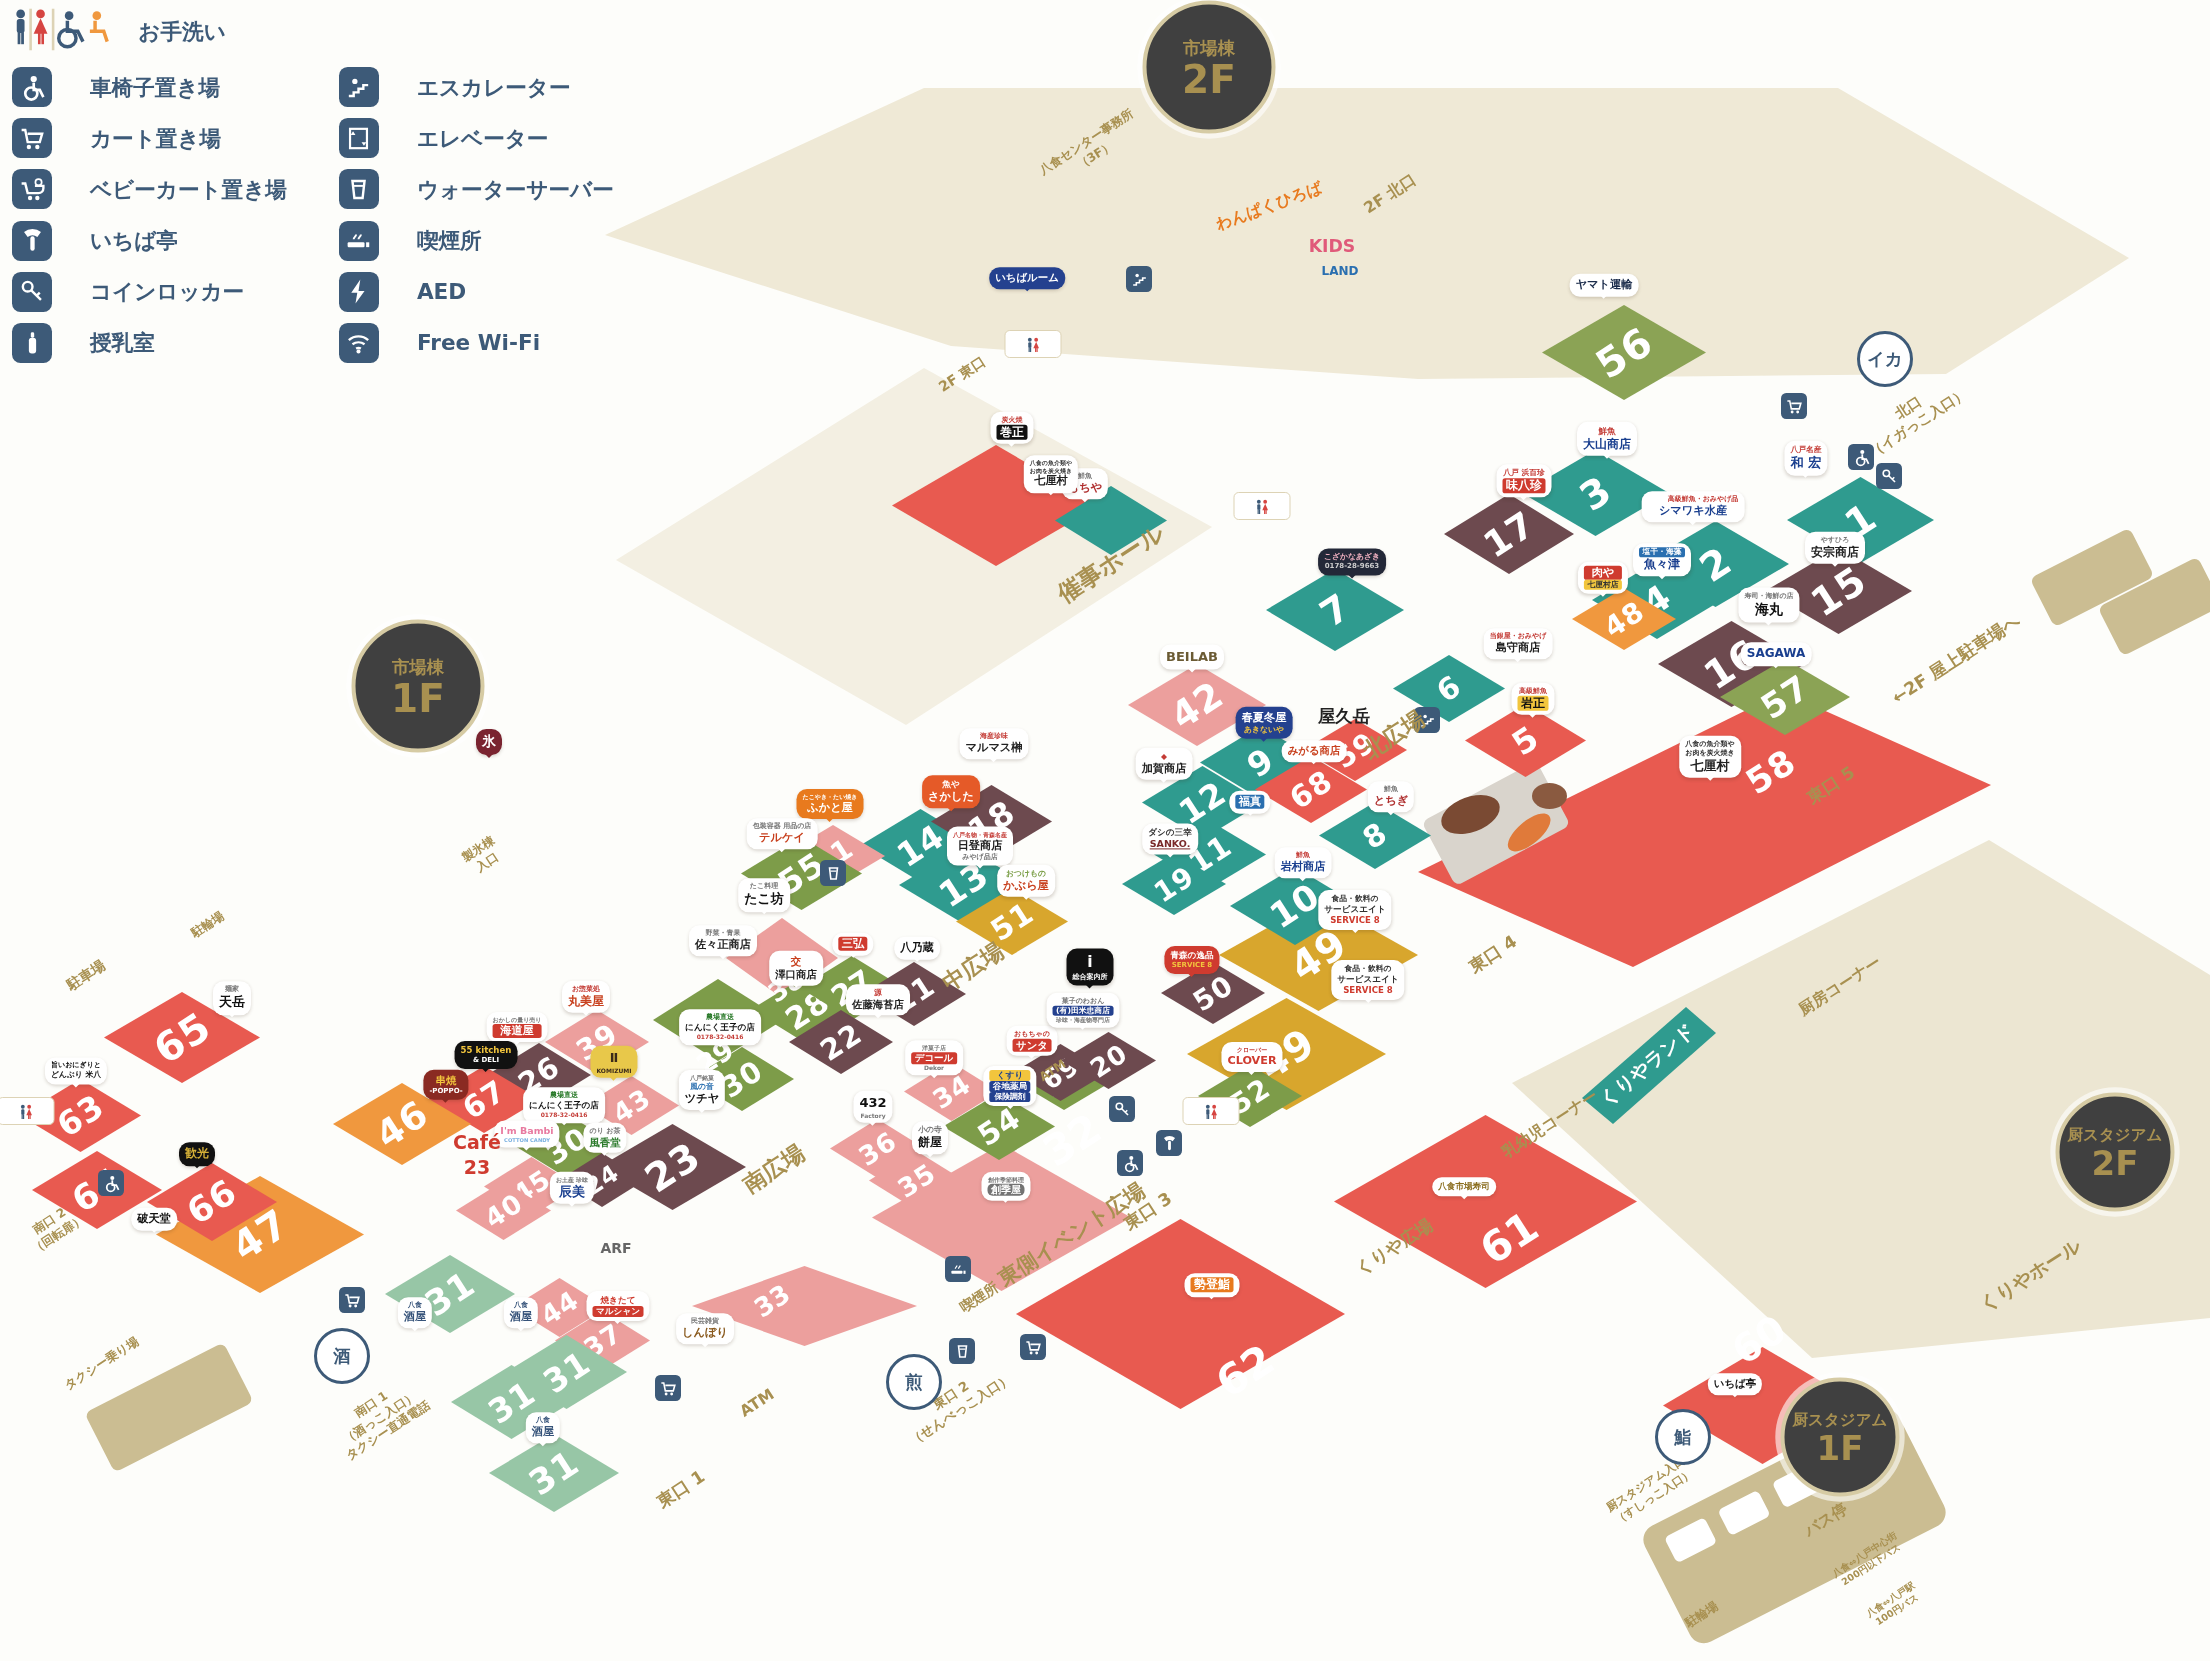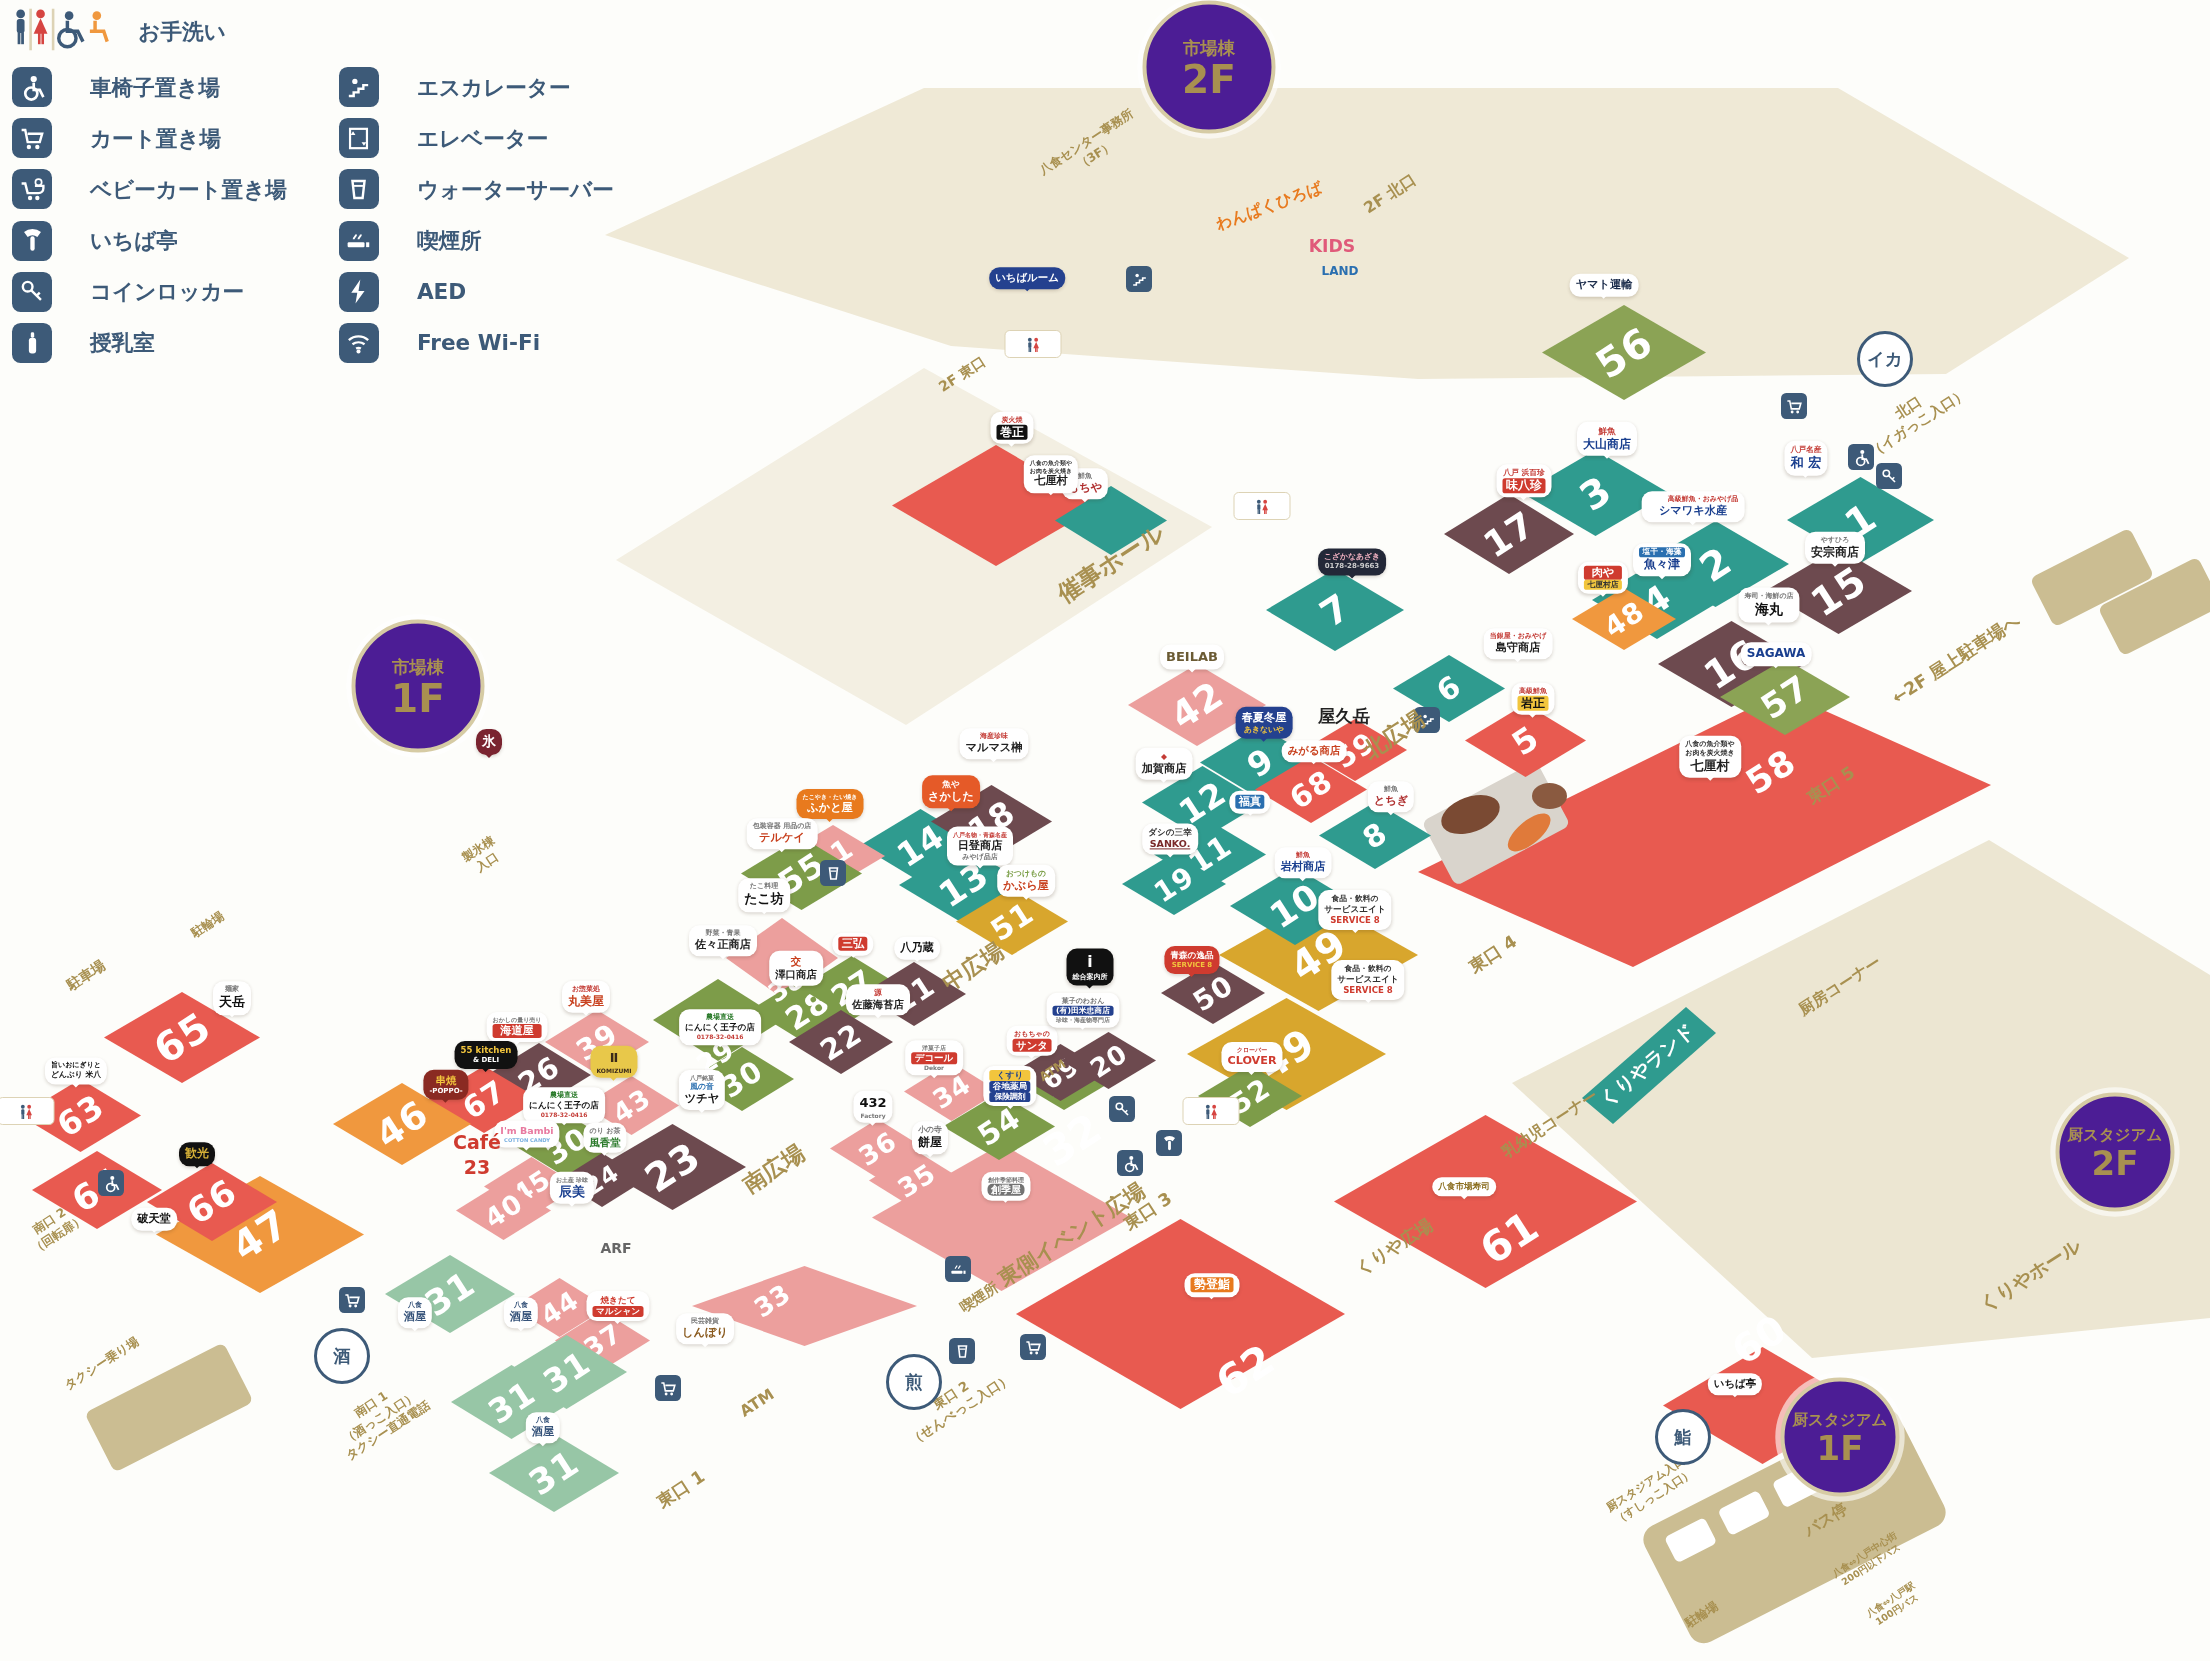--- a/index.html
+++ b/index.html
@@ -12,21 +12,21 @@
         color:#fff;font-weight:800;transform:rotate(-33deg);letter-spacing:0.9px;}
   .freenum{position:absolute;color:#fff;font-weight:800;transform:translate(-50%,-50%) rotate(-33deg);z-index:22;}
   .badge{--bg:#fff;position:absolute;transform:translate(-50%,-50%);background:var(--bg);
         border-radius:10.4px;padding:4.3px 6px;text-align:center;z-index:40;max-width:112px;
         box-shadow:0 1.7px 3.5px rgba(60,40,20,.18);}
   .badge:after{content:'';position:absolute;left:50%;bottom:-7.8px;margin-left:-5.2px;
         border:5.2px solid transparent;border-top-color:var(--bg);}
   .badge span{display:block;font-weight:bold;line-height:1.25;white-space:nowrap;}
   .lbl{position:absolute;transform:translate(-50%,-50%) rotate(var(--r,0deg));
         font-weight:800;white-space:pre-line;text-align:center;line-height:1.3;z-index:50;}
-  .fc{position:absolute;transform:translate(-50%,-50%);background:#4c1d95;border:4.3px solid #d6cba4;
+  .fc{position:absolute;transform:translate(-50%,-50%);background:#404040;border:4.3px solid #d6cba4;
         border-radius:50%;display:flex;flex-direction:column;align-items:center;justify-content:center;
         z-index:60;box-shadow:0 0 0 5.2px rgba(255,255,255,.6);}
   .fc .b{color:#a89050;font-weight:800;}
   .fc .f{color:#a89050;font-weight:800;line-height:1;}
   .eic{position:absolute;transform:translate(-50%,-50%);width:50px;height:50px;border-radius:50%;
         background:#fff;border:3.5px solid #3d5a78;color:#3d5a78;display:flex;align-items:center;
         justify-content:center;font-weight:800;font-size:17.3px;z-index:55;}
   .fic{position:absolute;transform:translate(-50%,-50%);width:26px;height:26px;border-radius:5.2px;
         background:#3d5a78;display:flex;align-items:center;justify-content:center;z-index:45;}
   .fic svg{width:19px;height:19px;}

